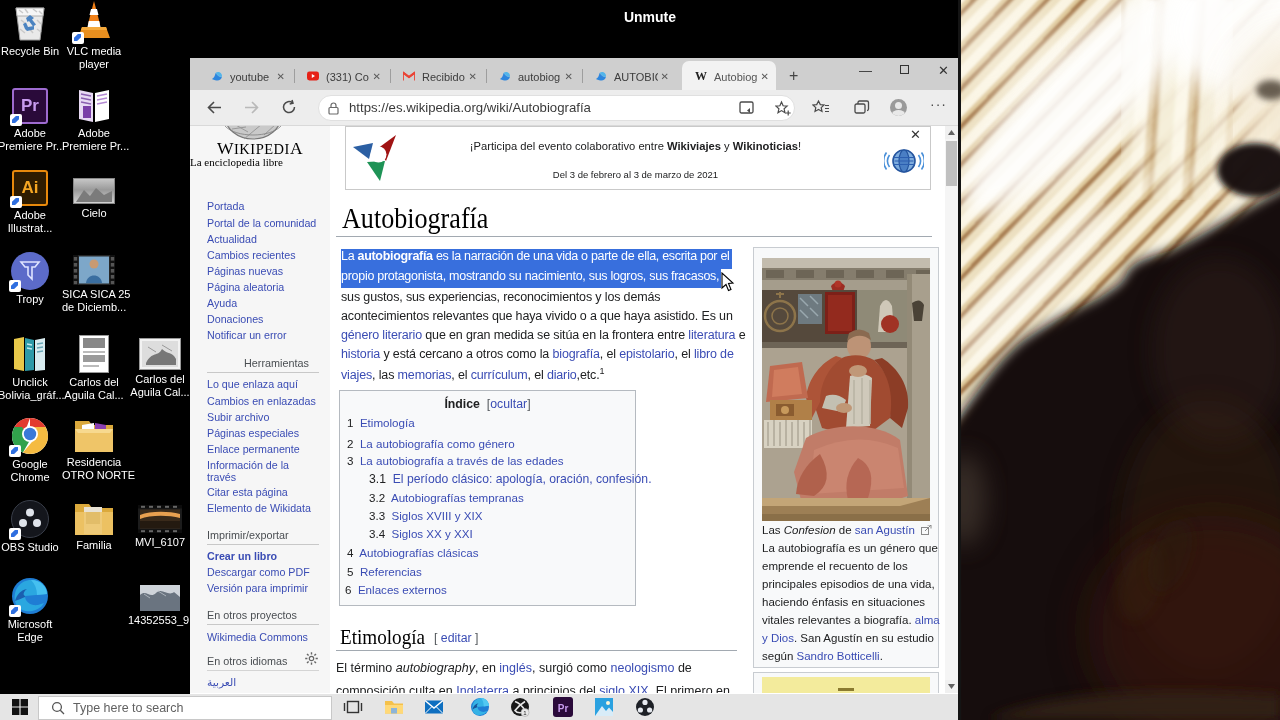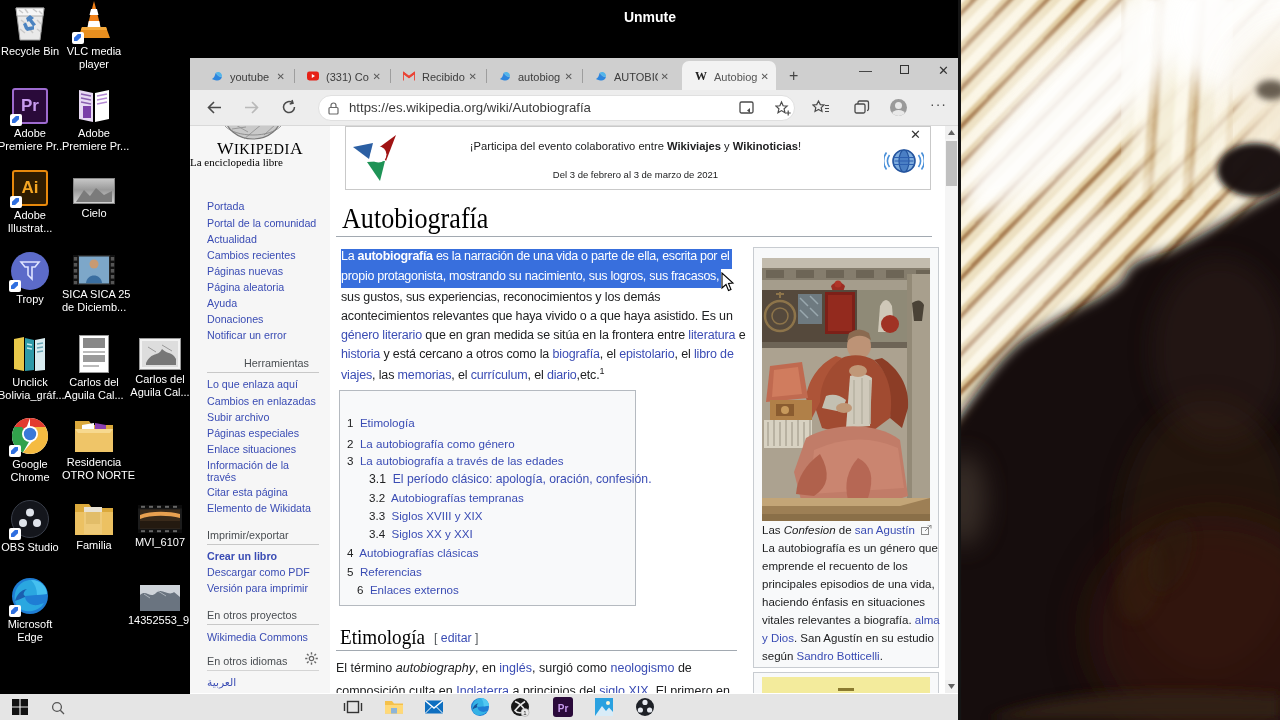--- a/index.html
+++ b/index.html
@@ -287,20 +287,21 @@
         </svg>
       </div>
       <div class="lbl">14352553_9...</div>
     </div>
   </div>
 
   <div id="taskbar">
     <svg class="abs" style="left:12px;top:5px" width="16" height="16" viewBox="0 0 16 16">
         <path fill="#111" d="M0 0h7.4v7.4H0zM8.6 0H16v7.4H8.6zM0 8.6h7.4V16H0zM8.6 8.6H16V16H8.6z"></path>
       </svg>
+    <div id="searchbox">Type here to search</div>
     <svg class="abs" style="left:51px;top:7px" width="14" height="14" viewBox="0 0 14 14">
         <circle cx="6" cy="6" r="4.4" fill="none" stroke="#555" stroke-width="1.3"></circle>
         <path d="M9.3 9.3L13 13" stroke="#555" stroke-width="1.3"></path>
       </svg>
 
     <svg class="tbicon" style="left:343px;" viewBox="0 0 20 20">
         <rect x="4.5" y="4.5" width="11" height="11" fill="none" stroke="#333" stroke-width="1.4"></rect>
         <path d="M1.5 6 v8 M18.5 6 v8" stroke="#333" stroke-width="1.4"></path>
       </svg>
 
@@ -474,21 +475,21 @@
       <div class="line wlink side-l" style="left:17px;top:155px;">Página aleatoria</div>
       <div class="line wlink side-l" style="left:17px;top:171px;">Ayuda</div>
       <div class="line wlink side-l" style="left:17px;top:186.5px;">Donaciones</div>
       <div class="line wlink side-l" style="left:17px;top:202.5px;">Notificar un error</div>
       <div class="line" style="left:17px;top:231px;font-size:10.8px;color:#4a4e52;margin-left:37px;">Herramientas</div>
       <div class="abs" style="left:17px;top:246px;width:112px;height:1px;background:#c8c8c8;"></div>
       <div class="line wlink side-l" style="left:17px;top:252px;">Lo que enlaza aquí</div>
       <div class="line wlink side-l" style="left:17px;top:269px;">Cambios en enlazadas</div>
       <div class="line wlink side-l" style="left:17px;top:285px;">Subir archivo</div>
       <div class="line wlink side-l" style="left:17px;top:301px;">Páginas especiales</div>
-      <div class="line wlink side-l" style="left:17px;top:317px;">Enlace situaciones</div>
+      <div class="line wlink side-l" style="left:17px;top:317px;">Enlace permanente</div>
       <div class="line wlink side-l" style="left:17px;top:332.5px;">Información de la</div>
       <div class="line wlink side-l" style="left:17px;top:344.5px;">través</div>
       <div class="line wlink side-l" style="left:17px;top:359.5px;">Citar esta página</div>
       <div class="line wlink side-l" style="left:17px;top:375.5px;">Elemento de Wikidata</div>
       <div class="line" style="left:17px;top:403px;font-size:10.8px;color:#4a4e52;">Imprimir/exportar</div>
       <div class="abs" style="left:17px;top:418px;width:112px;height:1px;background:#c8c8c8;"></div>
       <div class="line wlink side-l" style="left:17px;top:423.5px;font-weight:bold;">Crear un libro</div>
       <div class="line wlink side-l" style="left:17px;top:439.5px;">Descargar como PDF</div>
       <div class="line wlink side-l" style="left:17px;top:455.5px;">Versión para imprimir</div>
       <div class="line" style="left:17px;top:483px;font-size:10.8px;color:#4a4e52;">En otros proyectos</div>
@@ -531,30 +532,31 @@
       <div class="line" style="left:151px;top:183px;letter-spacing:-0.15px;">acontecimientos relevantes que haya vivido o a que haya asistido. Es un</div>
       <div class="line" style="left:151px;top:202px;letter-spacing:-0.15px;"><span class="wlink">género literario</span> que en gran medida se sitúa en la frontera entre <span class="wlink">literatura</span> e</div>
       <div class="line" style="left:151px;top:221px;letter-spacing:-0.15px;"><span class="wlink">historia</span> y está cercano a otros como la <span class="wlink">biografía</span>, el <span class="wlink">epistolario</span>, el <span class="wlink">libro de</span></div>
       <div class="line" style="left:151px;top:240px;letter-spacing:-0.15px;"><span class="wlink">viajes</span>, las <span class="wlink">memorias</span>, el <span class="wlink">currículum</span>, el <span class="wlink">diario</span>,etc.<sup style="font-size:9px">1</sup></div>
 
       <svg class="abs" style="left:530px;top:146px" width="15" height="20" viewBox="0 0 15 20">
           <path d="M2 1 L2 16 L6 12.5 L8.5 18.5 L11 17.5 L8.5 11.5 L13 11 Z" fill="#fff" stroke="#000" stroke-width="1.1"></path>
         </svg>
 
       <div class="abs" style="left:149px;top:264px;width:297px;height:216px;background:#f8f9fa;border:1px solid #b5bac0;"></div>
+      <div class="line" style="left:149px;top:271px;width:297px;text-align:center;font-size:12.3px;"><b>Índice</b>&nbsp; <span style="color:#54595d">[</span><span class="wlink">ocultar</span><span style="color:#54595d">]</span></div>
       <div class="line toc-l" style="left:157px;top:290px;">1&nbsp; <span class="wlink">Etimología</span></div>
       <div class="line toc-l" style="left:157px;top:310.5px;">2&nbsp; <span class="wlink">La autobiografía como género</span></div>
       <div class="line toc-l" style="left:157px;top:328px;">3&nbsp; <span class="wlink">La autobiografía a través de las edades</span></div>
       <div class="line" style="left:179px;top:346px;font-size:12.2px;">3.1&nbsp; <span class="wlink">El período clásico: apología, oración, confesión.</span></div>
       <div class="line toc-l" style="left:179px;top:364.5px;">3.2&nbsp; <span class="wlink">Autobiografías tempranas</span></div>
       <div class="line toc-l" style="left:179px;top:382.5px;">3.3&nbsp; <span class="wlink">Siglos XVIII y XIX</span></div>
       <div class="line toc-l" style="left:179px;top:400.5px;">3.4&nbsp; <span class="wlink">Siglos XX y XXI</span></div>
       <div class="line toc-l" style="left:157px;top:420px;">4&nbsp; <span class="wlink">Autobiografías clásicas</span></div>
       <div class="line toc-l" style="left:157px;top:438.5px;">5&nbsp; <span class="wlink">Referencias</span></div>
-      <div class="line toc-l" style="left:167px;top:457px;">6&nbsp; <span class="wlink">Enlaces externos</span></div>
+      <div class="line toc-l" style="left:155px;top:457px;">6&nbsp; <span class="wlink">Enlaces externos</span></div>
 
       <div class="line serif" style="left:150px;top:498px;font-size:22px;color:#000;transform:scaleX(0.87);transform-origin:0 0;">Etimología</div>
       <div class="line" style="left:244px;top:505px;font-size:12.3px;"><span style="color:#54595d">[ </span><span class="wlink">editar</span><span style="color:#54595d"> ]</span></div>
       <div class="abs" style="left:146px;top:524px;width:401px;height:1px;background:#a2a9b1;"></div>
       <div class="line" style="left:146px;top:534.5px;">El término <i>autobiography</i>, en <span class="wlink">inglés</span>, surgió como <span class="wlink">neologismo</span> de</div>
       <div class="line" style="left:146px;top:557.5px;">composición culta en <span class="wlink">Inglaterra</span> a principios del <span class="wlink">siglo XIX</span>. El primero en</div>
 
       <div class="abs" style="left:563px;top:121px;width:186px;height:421px;background:#f8f9fa;border:1px solid #c8ccd1;"></div>
       <svg class="abs" style="left:572px;top:132px" width="168" height="263" viewBox="0 0 168 263">
         <rect width="168" height="263" fill="#aca290"></rect>

